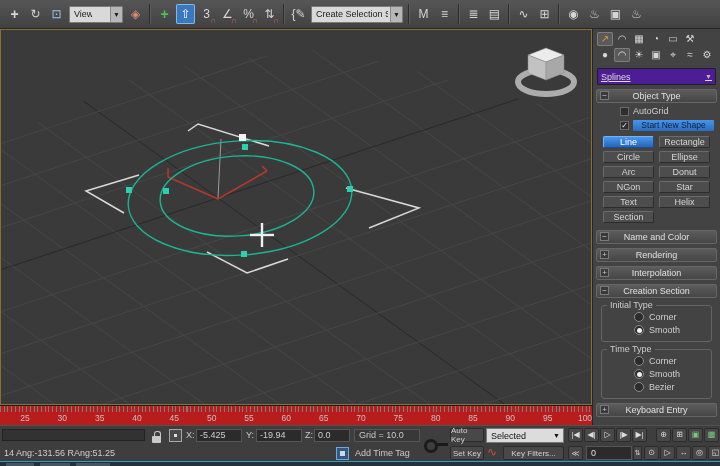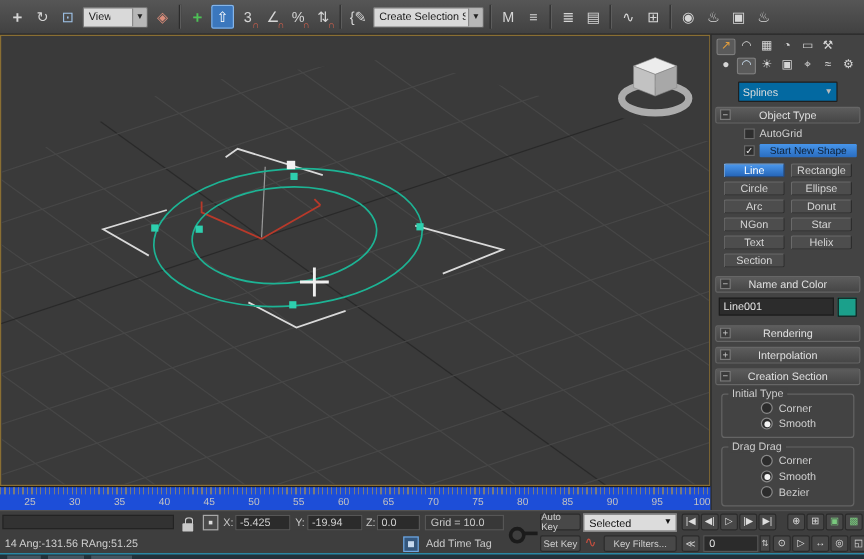--- a/index.html
+++ b/index.html
@@ -23,22 +23,22 @@
   
   .vp{position:absolute;left:0;top:29px;width:592px;height:376px;background:#3a3a3a;
       border:1px solid #8a6f33;box-sizing:border-box;}
   .vp svg{position:absolute;left:0;top:0;}
   
   .cp{position:absolute;left:592px;top:29px;width:128px;height:396px;background:#434343;
       border-left:1px solid #262626;box-sizing:border-box;padding:2px 3px;font-size:9px;color:#cfcfcf;}
   .cp-row{display:flex;gap:1px;padding:1px 1px;}
   .cp .tbi{width:16px;height:14px;font-size:10px;margin:0;}
   .cp .tbi.active{background:#5a5a5a;box-shadow:inset 0 0 0 1px #7e7e7e;}
-  .cp-drop{height:15px;margin:5px 19px 4px;background:#0369a1;border:1px solid #1f1f1f;color:#ddd;
-           display:flex;align-items:center;padding:0 3px;border-radius:1px;}
+  .cp-drop{height:15px;margin:5px 1px 4px;background:#4c1d95;border:1px solid #1f1f1f;color:#ddd;
+           display:flex;align-items:center;padding:0 3px;border-radius:1px;text-decoration:underline;}
   .cp-drop .arr{margin-left:auto;font-size:7px;color:#bbb;}
   .rollout{margin:4px 0 3px;}
   .ro-head{height:12px;background:linear-gradient(#5c5c5c,#464646);border:1px solid #666;border-radius:2px;
            display:flex;align-items:center;justify-content:center;font-size:9px;color:#e0e0e0;position:relative;}
   .ro-box{position:absolute;left:3px;top:1px;width:9px;height:9px;background:#3a3a3a;border:1px solid #7a7a7a;
           font-size:8px;line-height:8px;text-align:center;color:#ccc;box-sizing:border-box;}
   .chk-row{display:flex;align-items:center;height:12px;margin:2px 0 1px 24px;}
   .chk{width:9px;height:9px;background:#2e2e2e;border:1px solid #6a6a6a;margin-right:4px;font-size:8px;
        color:#e8e8e8;line-height:8px;text-align:center;box-sizing:border-box;}
   .sns-btn{flex:1;height:11px;background:linear-gradient(#4795ea,#2a6dc0);font-size:8.5px;color:#0d2036;
@@ -51,21 +51,21 @@
   .name-row{display:flex;gap:3px;padding:4px 3px 3px;}
   .name-field{flex:1;height:13px;background:#2c2c2c;border:1px solid #1d1d1d;color:#e3e3e3;line-height:13px;
               padding-left:3px;}
   .swatch{width:14px;height:14px;border:1px solid #141414;}
   .grp{border:1px solid #646464;border-radius:3px;margin:7px 5px 4px;padding:4px 2px 3px;position:relative;}
   .grp-label{position:absolute;top:-6px;left:5px;background:#434343;padding:0 3px;color:#ccc;}
   .radio-row{display:flex;align-items:center;margin:2px 0 3px 30px;height:10px;}
   .radio{width:8px;height:8px;border-radius:50%;background:#2c2c2c;border:1px solid #8a8a8a;margin-right:5px;position:relative;}
   .radio.on::after{content:"";position:absolute;inset:1.5px;background:#f2f2f2;border-radius:50%;}
   
-  .tl{position:absolute;left:0;top:405px;width:592px;height:20px;background:#1d4ed8;border-top:1px solid #1d1d1d;box-sizing:border-box;}
+  .tl{position:absolute;left:0;top:405px;width:592px;height:20px;background:#b91c1c;border-top:1px solid #1d1d1d;box-sizing:border-box;}
   .tl-ticks{position:absolute;left:0;top:0;width:100%;height:6px;
             background:repeating-linear-gradient(90deg,#7c7c7c 0,#7c7c7c 1px,transparent 1px,transparent 3.73px);}
   .tl-num{position:absolute;top:7px;transform:translateX(-50%);font-size:8.5px;color:#c2c2c2;}
   
   .sb{position:absolute;left:0;top:425px;width:720px;height:36px;background:#3e3e3e;border-top:1px solid #525252;
       box-sizing:border-box;font-size:9px;color:#c8c8c8;}
   .sb *{box-sizing:border-box;}
   .abs{position:absolute;}
   .track-strip{left:2px;top:3px;width:143px;height:12px;background:#323232;border:1px solid #232323;}
   .lock{left:152px;top:5px;width:11px;height:12px;}
@@ -273,24 +273,20 @@
           <button class="shape-btn">Helix</button>
           <button class="shape-btn">Section</button>
         </div>
     </div>
 
     <div class="rollout">
       <div class="ro-head">
         <span class="ro-box">−</span>
         <span>Name and Color</span>
       </div>
-      <div class="name-row">
-        <div class="name-field">Line001</div>
-        <div class="swatch" style="background:#1ba08b;"></div>
-      </div>
     </div>
 
     <div class="rollout">
       <div class="ro-head">
         <span class="ro-box">+</span>
         <span>Rendering</span>
       </div>
     </div>
     <div class="rollout">
       <div class="ro-head">
@@ -311,21 +307,21 @@
               <span class="radio"></span>
               <span>Corner</span>
             </div>
             <div class="radio-row">
               <span class="radio on"></span>
               <span>Smooth</span>
             </div>
           </div>
       </div>
       <div class="grp">
-        <span class="grp-label">Drag Drag</span>
+        <span class="grp-label">Time Type</span>
         <div>
             <div class="radio-row">
               <span class="radio"></span>
               <span>Corner</span>
             </div>
             <div class="radio-row">
               <span class="radio on"></span>
               <span>Smooth</span>
             </div>
             <div class="radio-row">

